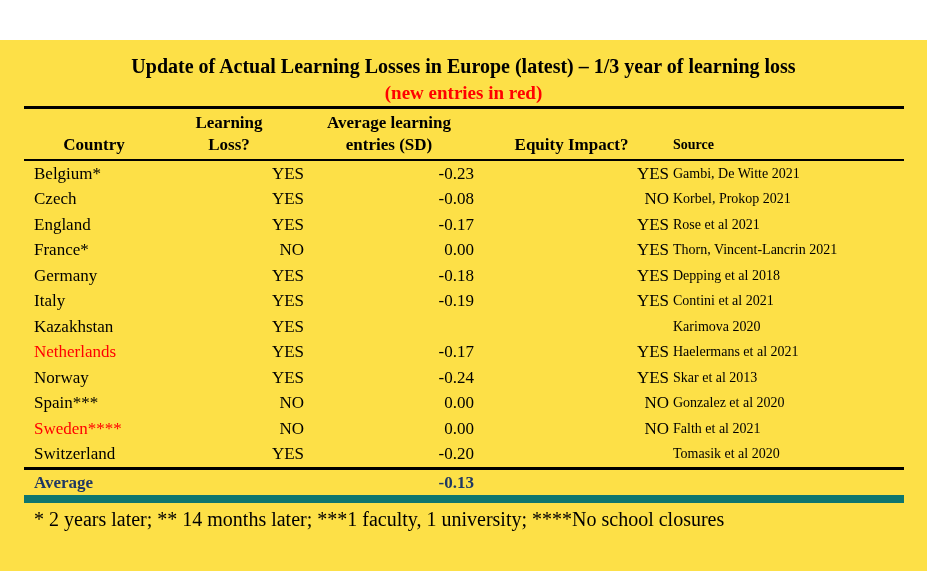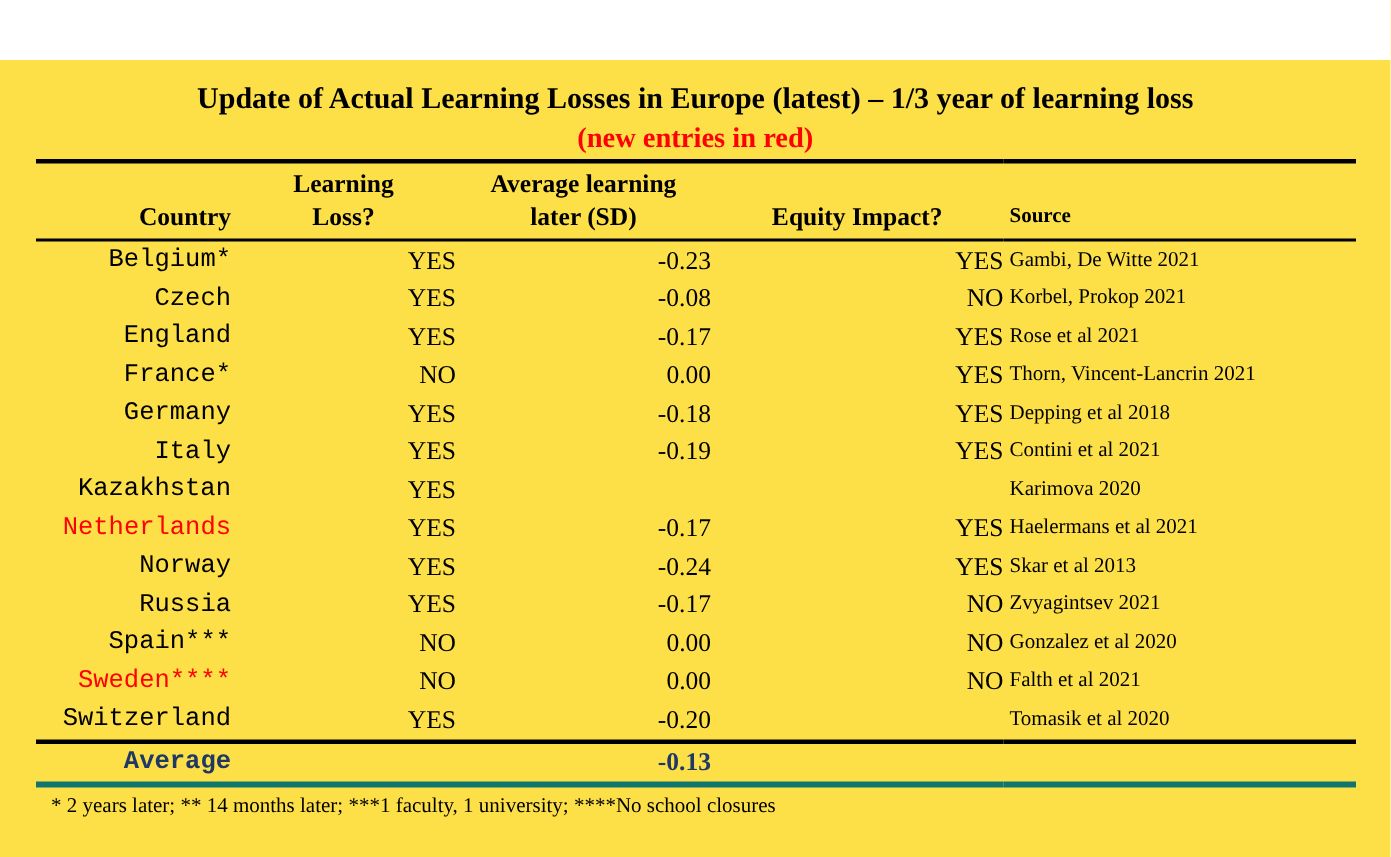--- a/index.html
+++ b/index.html
@@ -47,45 +47,45 @@
   }
   th {
     vertical-align: bottom;
     font-weight: bold;
     font-size: 17px;
     line-height: 22px;
     padding: 3px 0 3px 0;
     height: 44px;
   }
   th .hline { display: block; }
-  th.h-country { text-align: right; padding-left: 10px; }
+  th.h-country { text-align: center; padding-left: 10px; }
   th.h-center { text-align: center; }
   th.h-source {
     text-align: left;
     font-size: 14px;
     padding-left: 4px;
   }
   tbody td {
     height: 25.5px;
     font-size: 17px;
     padding: 0;
     white-space: nowrap;
   }
-  td.c-country { text-align: right; padding-left: 10px; font-family: Liberation Mono, monospace; }
+  td.c-country { text-align: left; padding-left: 10px; }
   td.c-center  { text-align: right; }
   td.c-source  { text-align: left; font-size: 14px; padding-left: 4px; }
   tr.avg-row {
     border-top: 3px solid #000000;
-    border-bottom: 4px solid #0f766e;
+    border-bottom: 8px solid #0f766e;
     font-weight: bold;
   }
   tr.avg-row td { height: 25px; font-size: 17px; }
   .footnote {
     margin: 5px 0 0 34px;
-    font-size: 14px;
+    font-size: 20px;
   }
 </style>
 </head>
 <body>
 
 <div class="page">
 
   <div class="title">Update of Actual Learning Losses in Europe (latest) – 1/3 year of learning loss</div>
   <div class="subtitle" style="color: rgb(255, 0, 0);">(new entries in red)</div>
 
@@ -101,21 +101,21 @@
       <tr>
         <th class="h-country">
           <span class="hline">Country</span>
         </th>
         <th class="h-center">
           <span class="hline">Learning</span>
           <span class="hline">Loss?</span>
         </th>
         <th class="h-center">
           <span class="hline">Average learning</span>
-          <span class="hline">later (SD)</span>
+          <span class="hline">entries (SD)</span>
         </th>
         <th class="h-center">
           <span class="hline">Equity Impact?</span>
         </th>
         <th class="h-source">
           <span class="hline">Source</span>
         </th>
       </tr>
     </thead>
     <tbody>
@@ -174,27 +174,20 @@
           <td class="c-center">-0.17</td>
           <td class="c-center">YES</td>
           <td class="c-source">Haelermans et al 2021</td>
         </tr>
         <tr>
           <td class="c-country">Norway</td>
           <td class="c-center">YES</td>
           <td class="c-center">-0.24</td>
           <td class="c-center">YES</td>
           <td class="c-source">Skar et al 2013</td>
-        </tr>
-        <tr>
-          <td class="c-country">Russia</td>
-          <td class="c-center">YES</td>
-          <td class="c-center">-0.17</td>
-          <td class="c-center">NO</td>
-          <td class="c-source">Zvyagintsev 2021</td>
         </tr>
         <tr>
           <td class="c-country">Spain***</td>
           <td class="c-center">NO</td>
           <td class="c-center">0.00</td>
           <td class="c-center">NO</td>
           <td class="c-source">Gonzalez et al 2020</td>
         </tr>
         <tr>
           <td class="c-country" style="color: rgb(255, 0, 0);">Sweden****</td>

